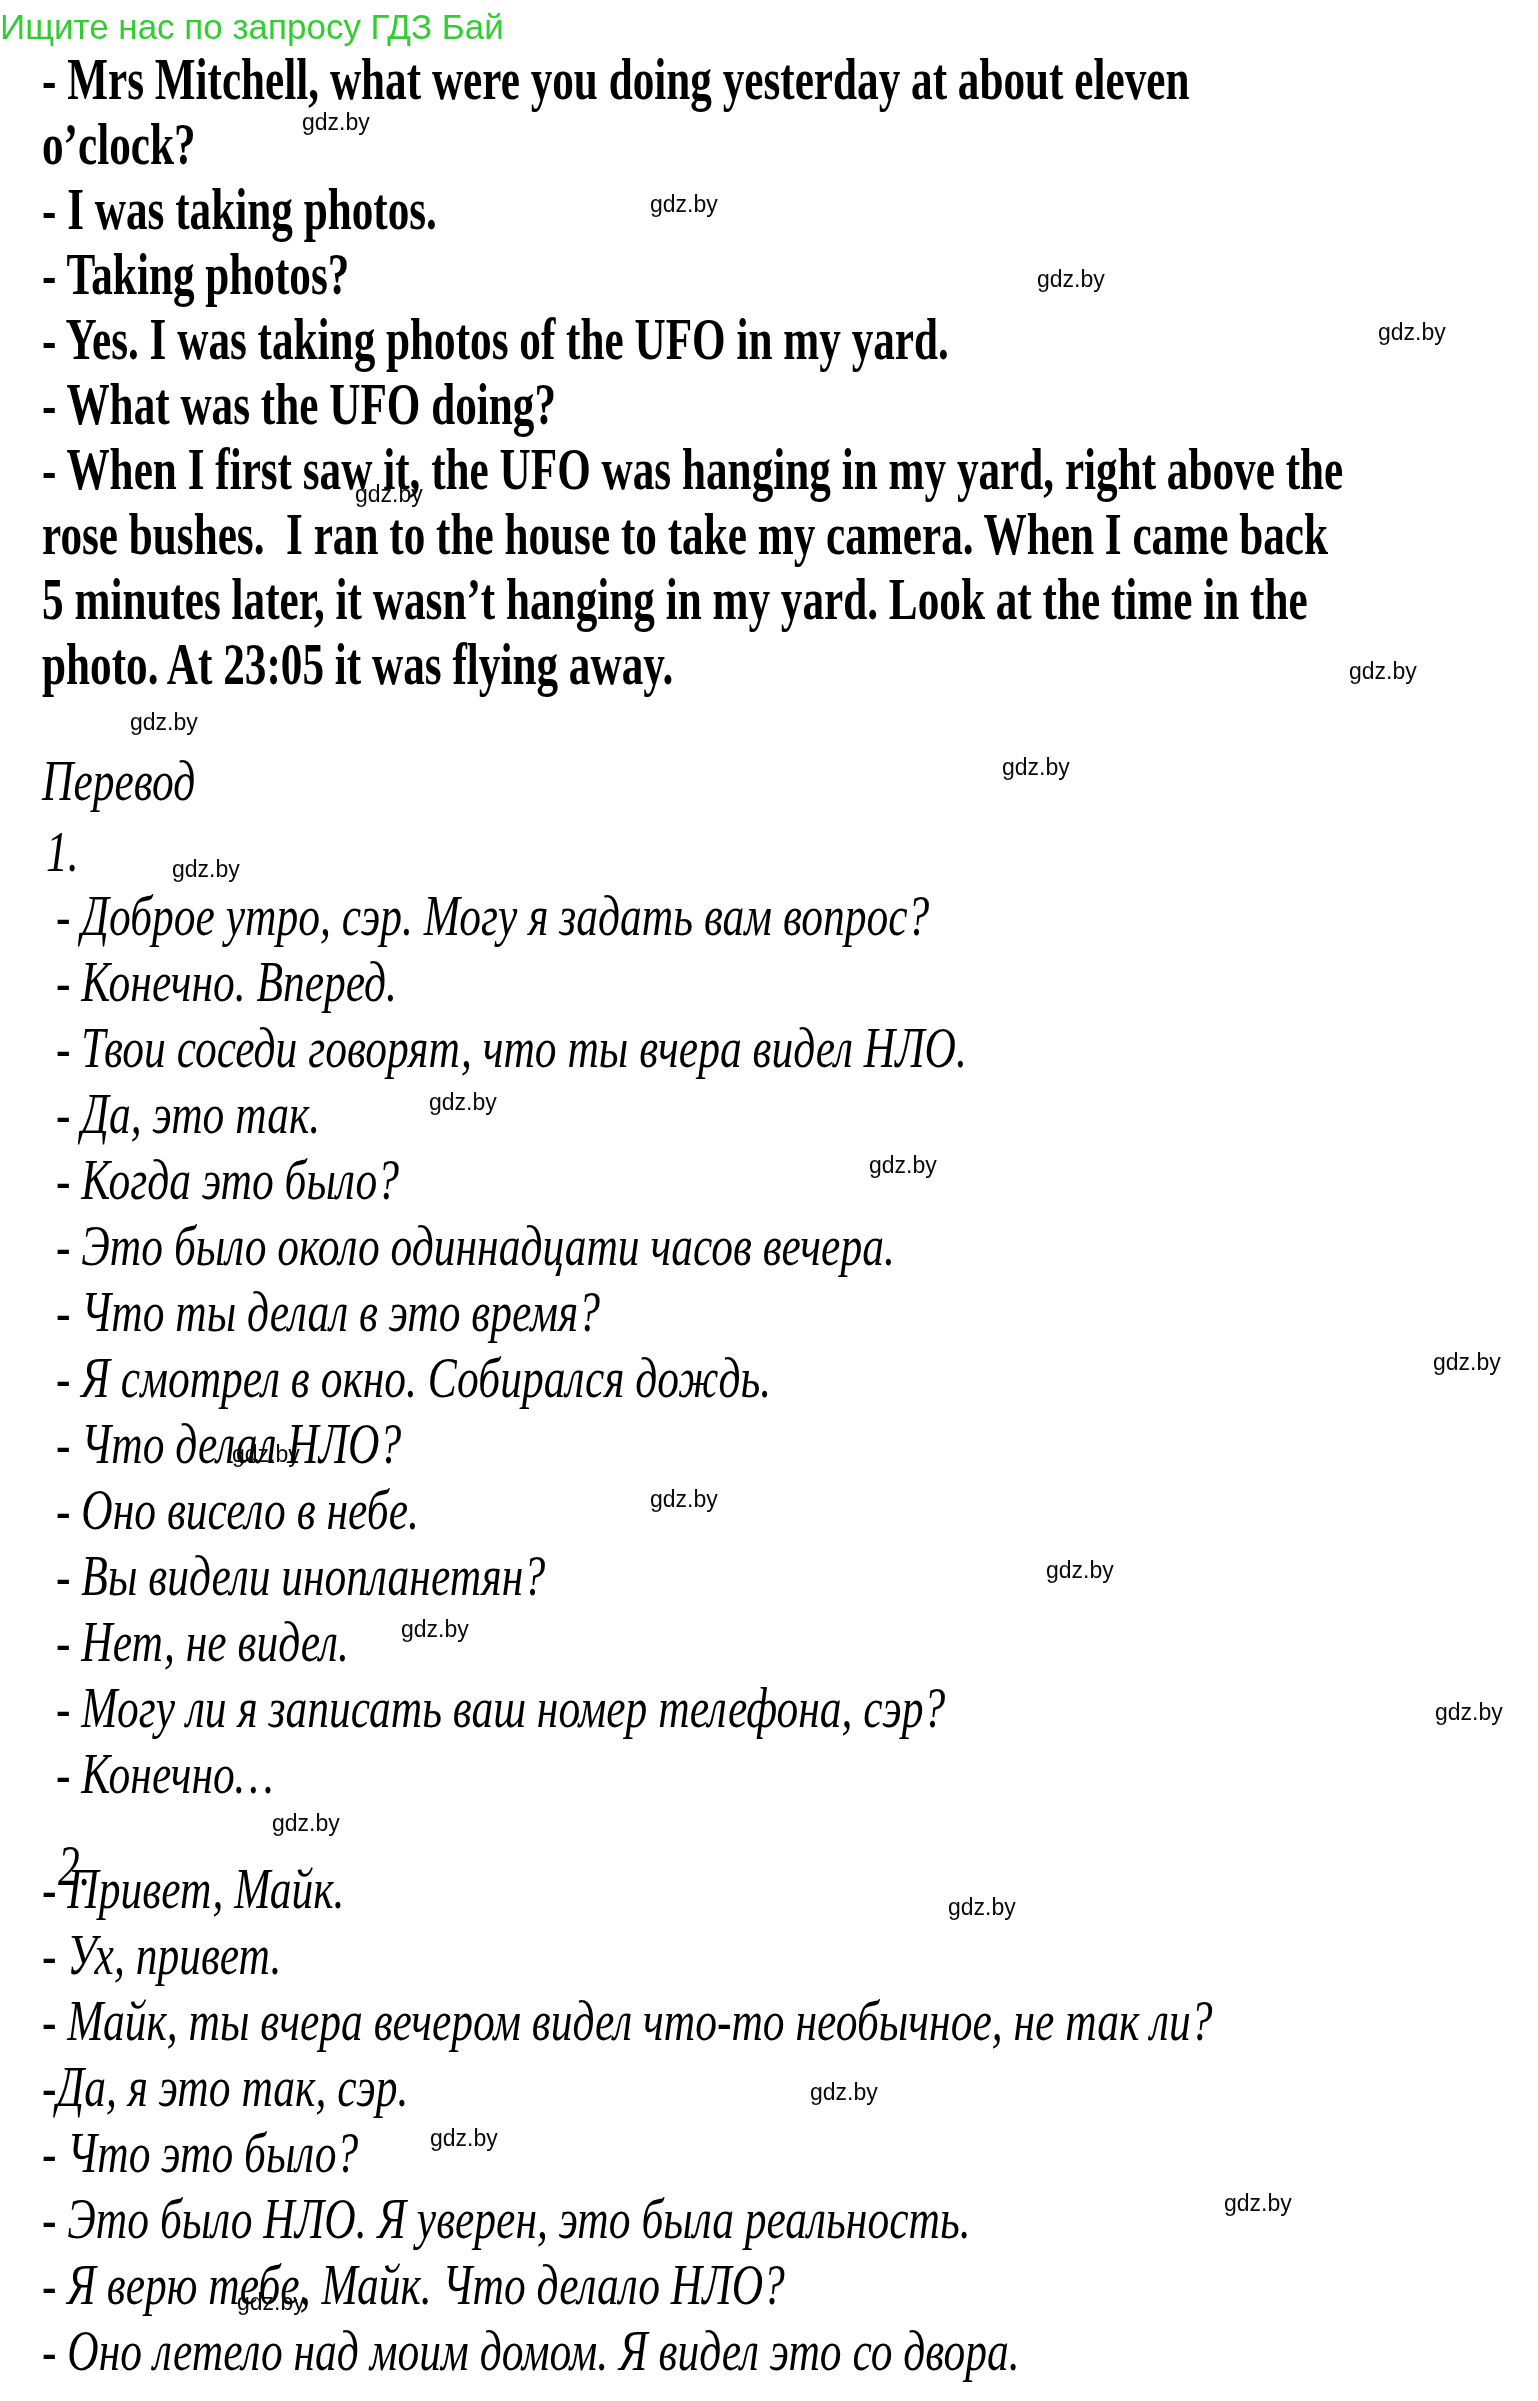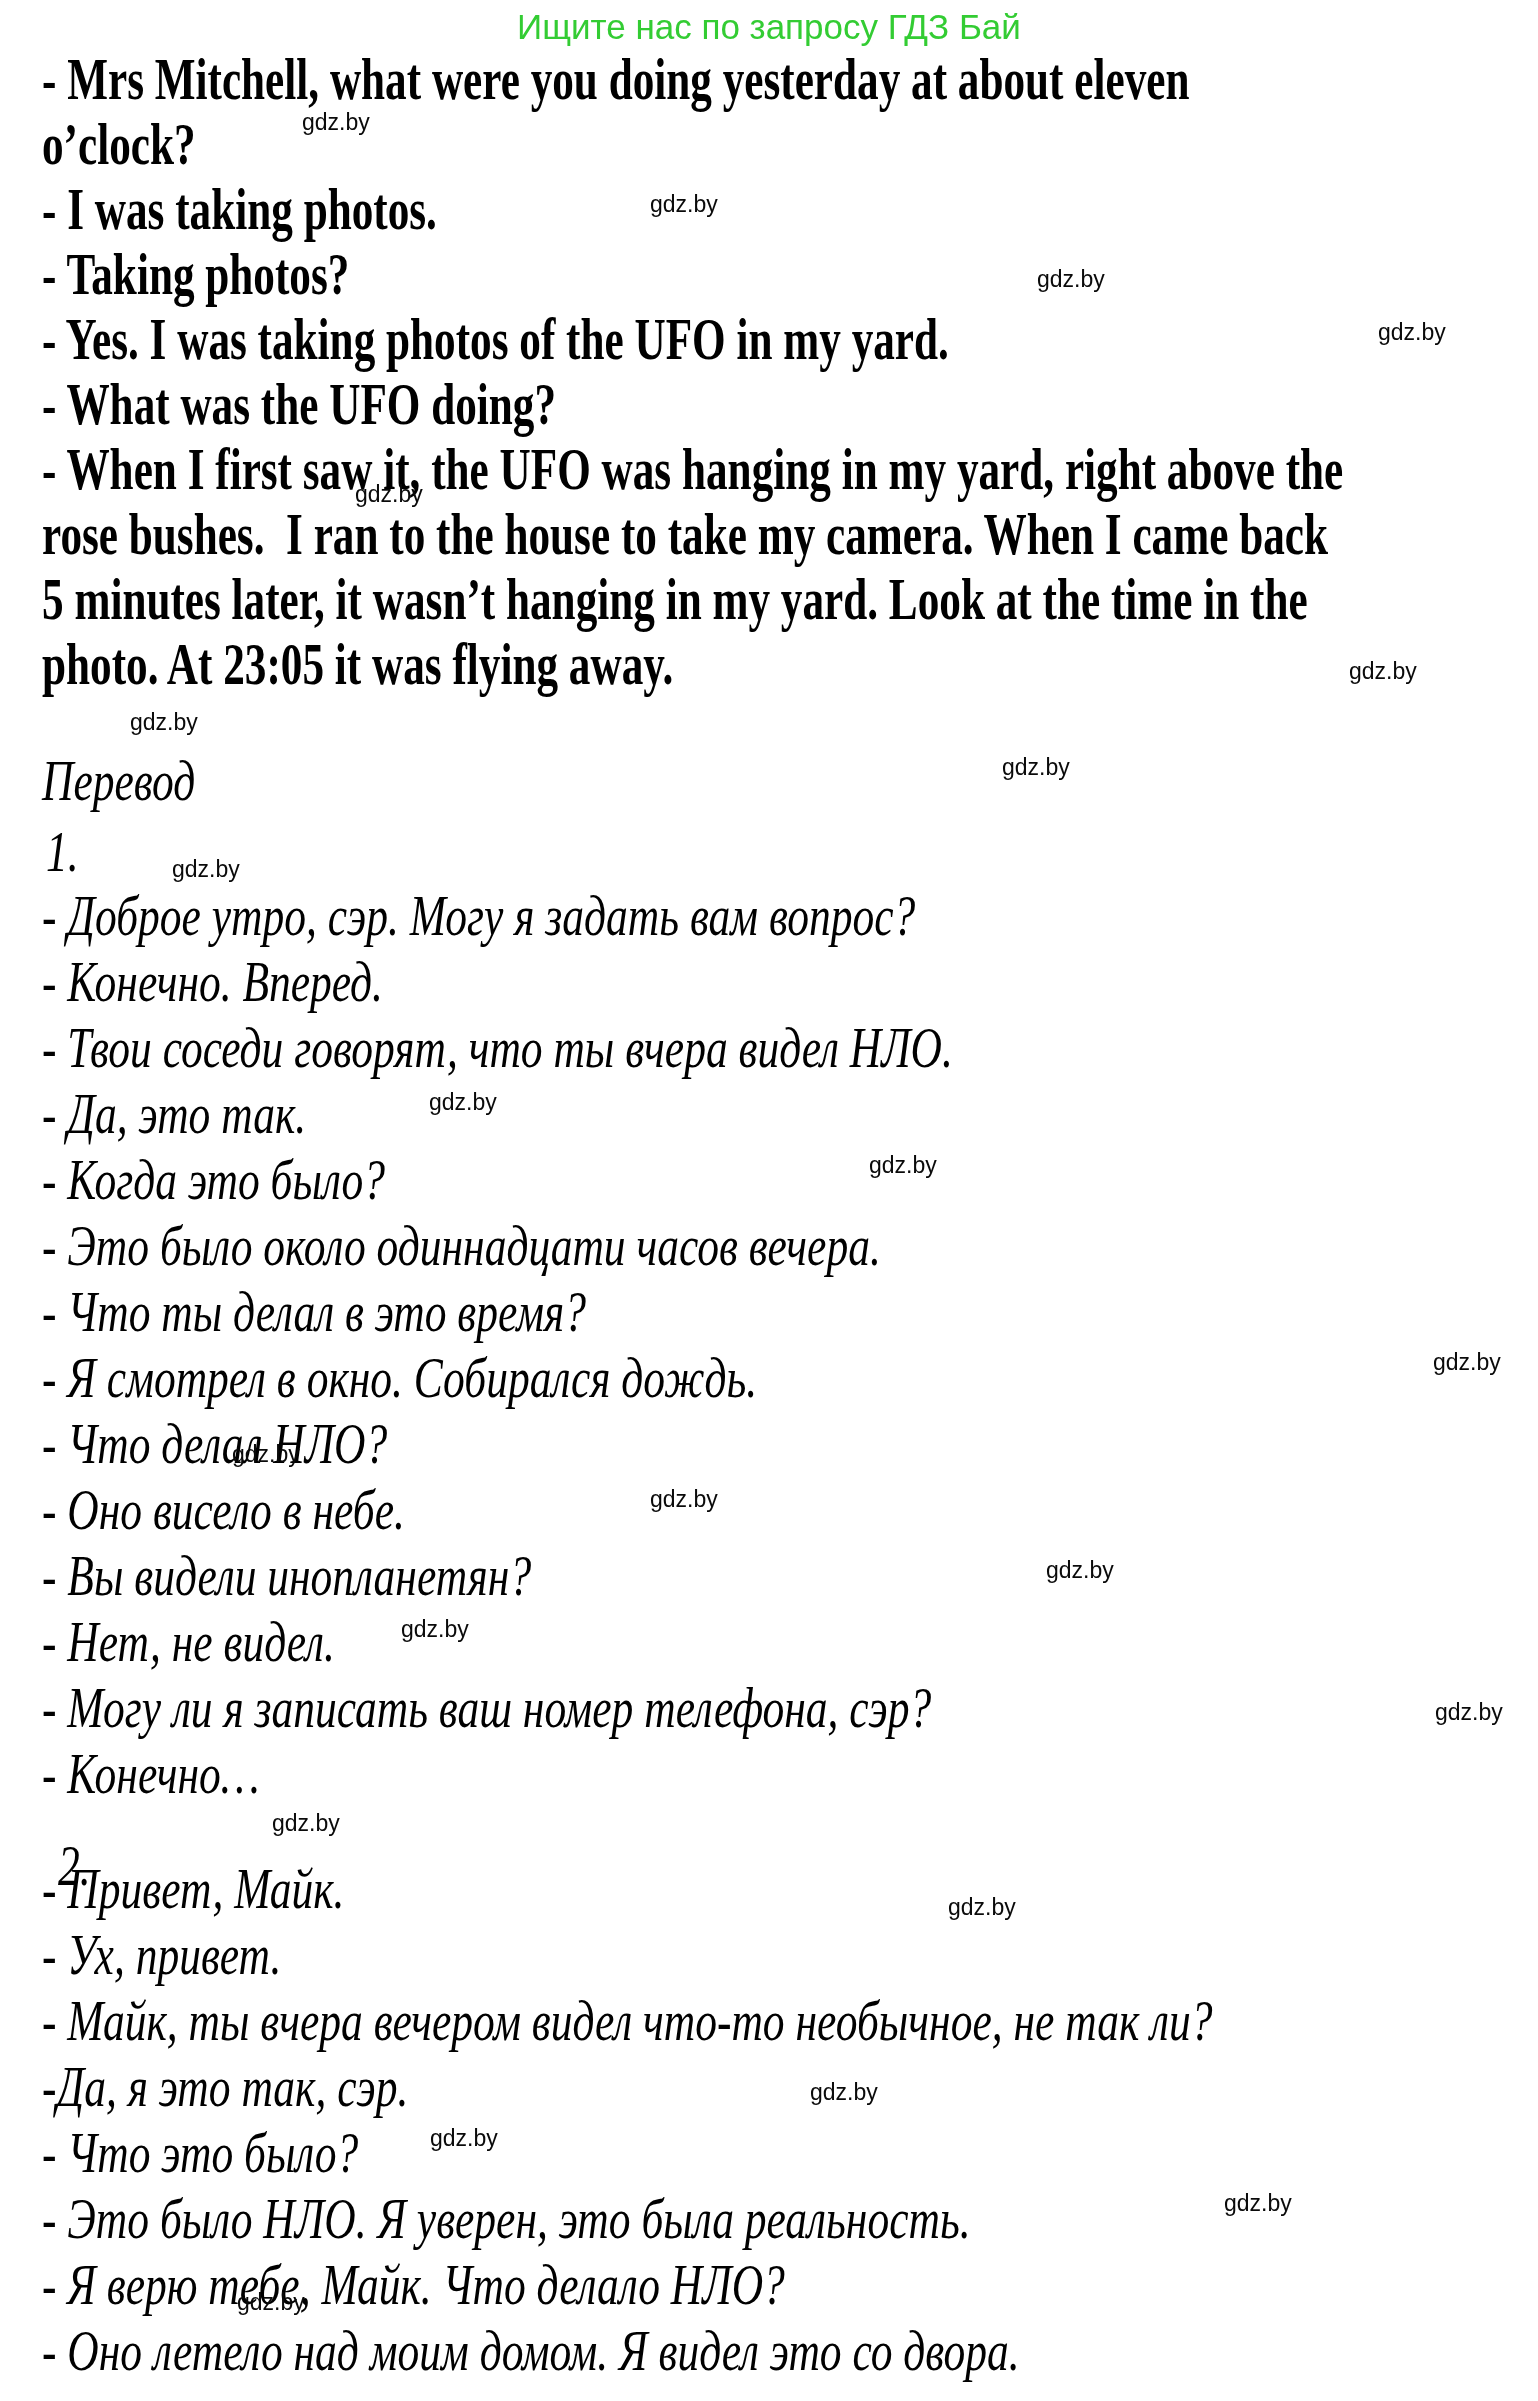--- a/index.html
+++ b/index.html
@@ -6,21 +6,21 @@
   #page{
     position:relative;
     width:1538px;height:2401px;
     background:#ffffff;
     overflow:hidden;
     font-family:"Liberation Serif",serif;
   }
   
   .promo-header{
     position:absolute;top:8.3px;left:0;width:100%;
-    text-align:center;
+    text-align:left;
     font-family:"Liberation Sans",sans-serif;
     font-size:35px;line-height:1.1;
     white-space:pre;
   }
   
   #en-block{position:absolute;left:42px;top:47px;}
   .en-line{
     font-family:"Liberation Serif",serif;
     font-weight:bold;
     font-size:60px;line-height:65px;
@@ -31,21 +31,21 @@
   .ru-style{
     font-family:"Liberation Serif",serif;
     font-style:italic;font-weight:normal;
     font-size:58px;line-height:66px;
     white-space:pre;color:#000;
     transform:scaleX(0.75);transform-origin:0 0;
   }
   .translation-heading{position:absolute;left:42px;top:748px;}
   .section-label-1{position:absolute;left:46px;top:819px;}
   .section-label-2{position:absolute;left:58px;top:1833px;}
-  #ru-block-1{position:absolute;left:42px;top:883px;}
+  #ru-block-1{position:absolute;left:56px;top:883px;}
   #ru-block-2{position:absolute;left:42px;top:1856px;}
   
   .wm{
     position:absolute;
     font-family:"Liberation Sans",sans-serif;
     font-size:23px;line-height:1;
     white-space:pre;
   }
   
   .site-footer{

